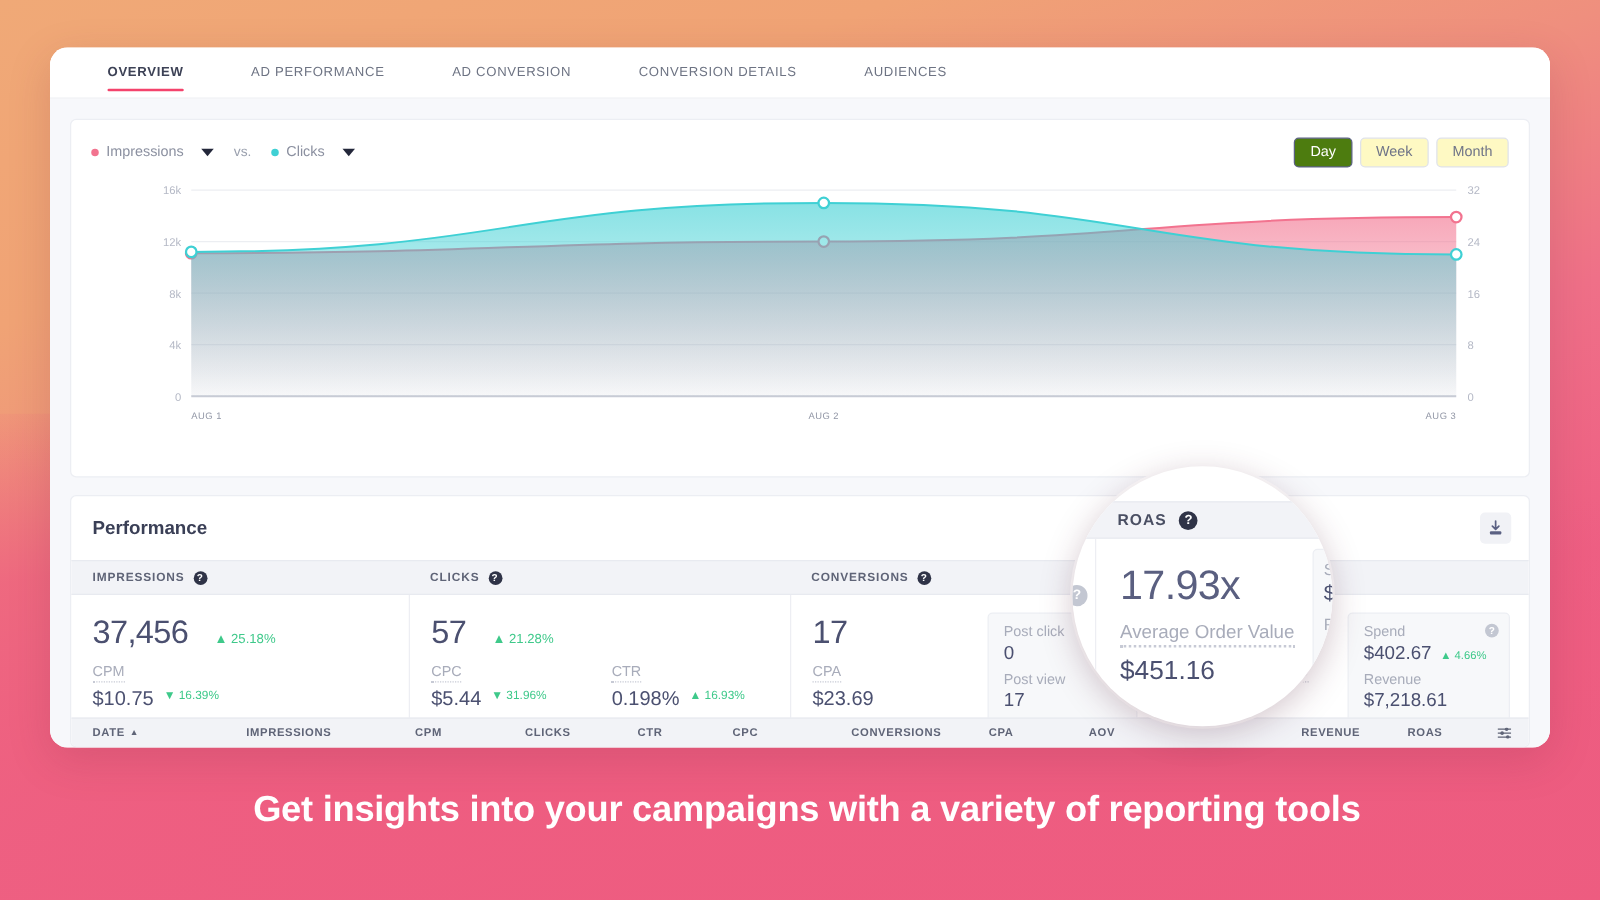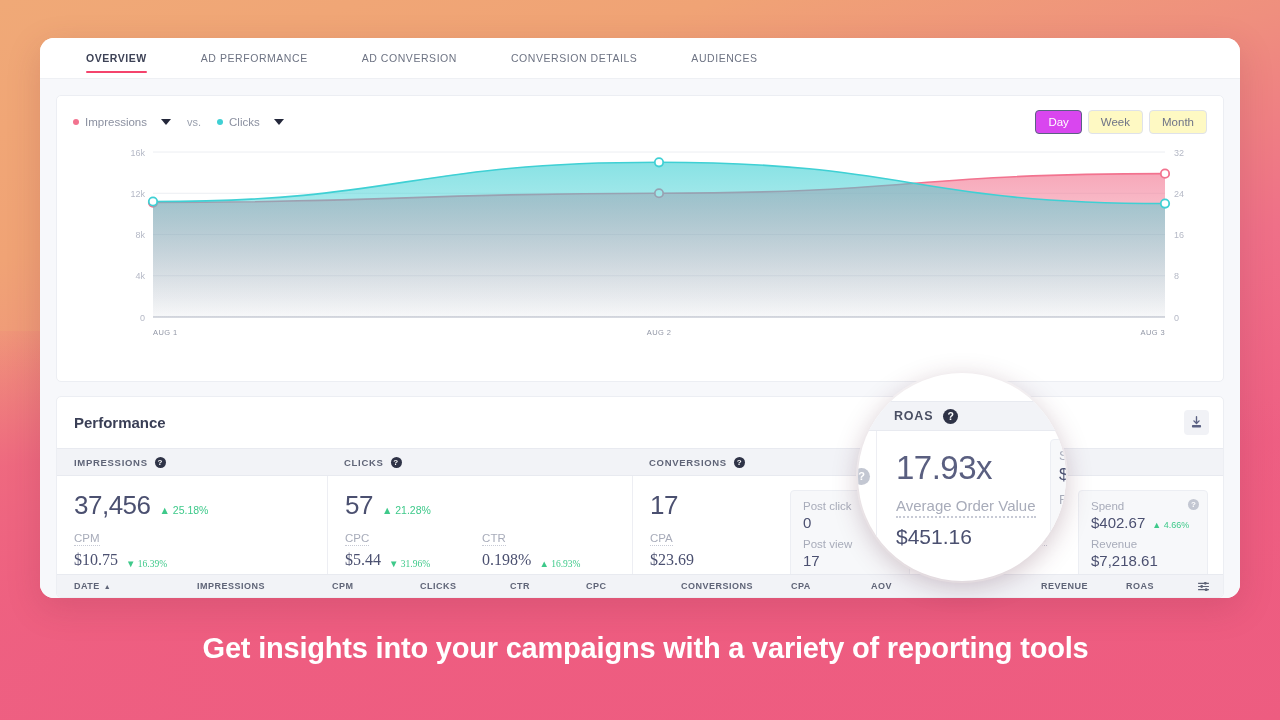--- a/index.html
+++ b/index.html
@@ -90,21 +90,21 @@
     font-family: "Liberation Sans", sans-serif;
     font-size: 11.5px;
     color: #6f7487;
     background: #fef9c3;
     border: 1px solid #dfe2ea;
     border-radius: 4px;
     padding: 5px 12px;
     margin-left: 6px;
     cursor: pointer;
   }
-  .seg button.on { background: #d946ef; border-color: #5b6183; color: #fff; }
+  .seg button.on { background: #4d7c0f; border-color: #5b6183; color: #fff; }
 
   .plot-wrap { position: absolute; left: 0; right: 0; top: 46px; height: 235px; }
   .plot-wrap svg { display: block; }
   .axlbl { font-size: 9px; fill: #b5b9c6; font-family: "Liberation Sans", sans-serif; }
   .xlbl  { font-size: 7.5px; fill: #9297a6; font-family: "Liberation Sans", sans-serif; letter-spacing: .4px; }
 
   
   .perf-panel {
     margin-top: 14px;
     background: #fff;
@@ -142,28 +142,28 @@
     background: #2f3347; color: #fff;
     font-size: 8px; line-height: 11px; text-align: center;
     margin-left: 7px; font-weight: bold; cursor: pointer; flex: none;
   }
   .q.light { background: #c3c7d2; }
 
   .metrics-body { display: flex; height: 112px; }
   .mcell { padding: 14px 0 0 17px; box-sizing: border-box; position: relative; }
   .mcell.div { border-left: 1px solid #edeef3; }
   .big { font-size: 26px; color: #4b5070; letter-spacing: -.5px; display: flex; align-items: baseline; }
-  .big .delta { font-size: 10.5px; margin-left: 9px; letter-spacing: 0; }
+  .big .delta { font-size: 10.5px; margin-left: 21px; letter-spacing: 0; }
   .up   { color: #3ec98a; }
   .down { color: #3ec98a; }
   .sublabel {
     font-size: 11.5px; color: #a8acba; margin-top: 11px;
     border-bottom: 1.5px dotted #c7cad5; display: inline-block; padding-bottom: 1px;
   }
-  .subval { font-size: 16px; color: #4b5070; margin-top: 5px; display: flex; align-items: flex-end; font-family: Liberation Serif, serif; }
+  .subval { font-size: 16px; color: #4b5070; margin-top: 5px; display: flex; align-items: flex-start; }
   .subval .delta { font-size: 9.5px; margin-left: 8px; }
   .pairs { display: flex; }
   .pair { margin-right: 52px; }
 
   .inner-box {
     background: #f7f8fa; border: 1px solid #eceef3; border-radius: 4px;
     padding: 9px 12px; box-sizing: border-box;
   }
   .ib-lbl { font-size: 11.5px; color: #a8acba; }
   .ib-val { font-size: 15px; color: #4b5070; margin: 2px 0 7px 0; }

